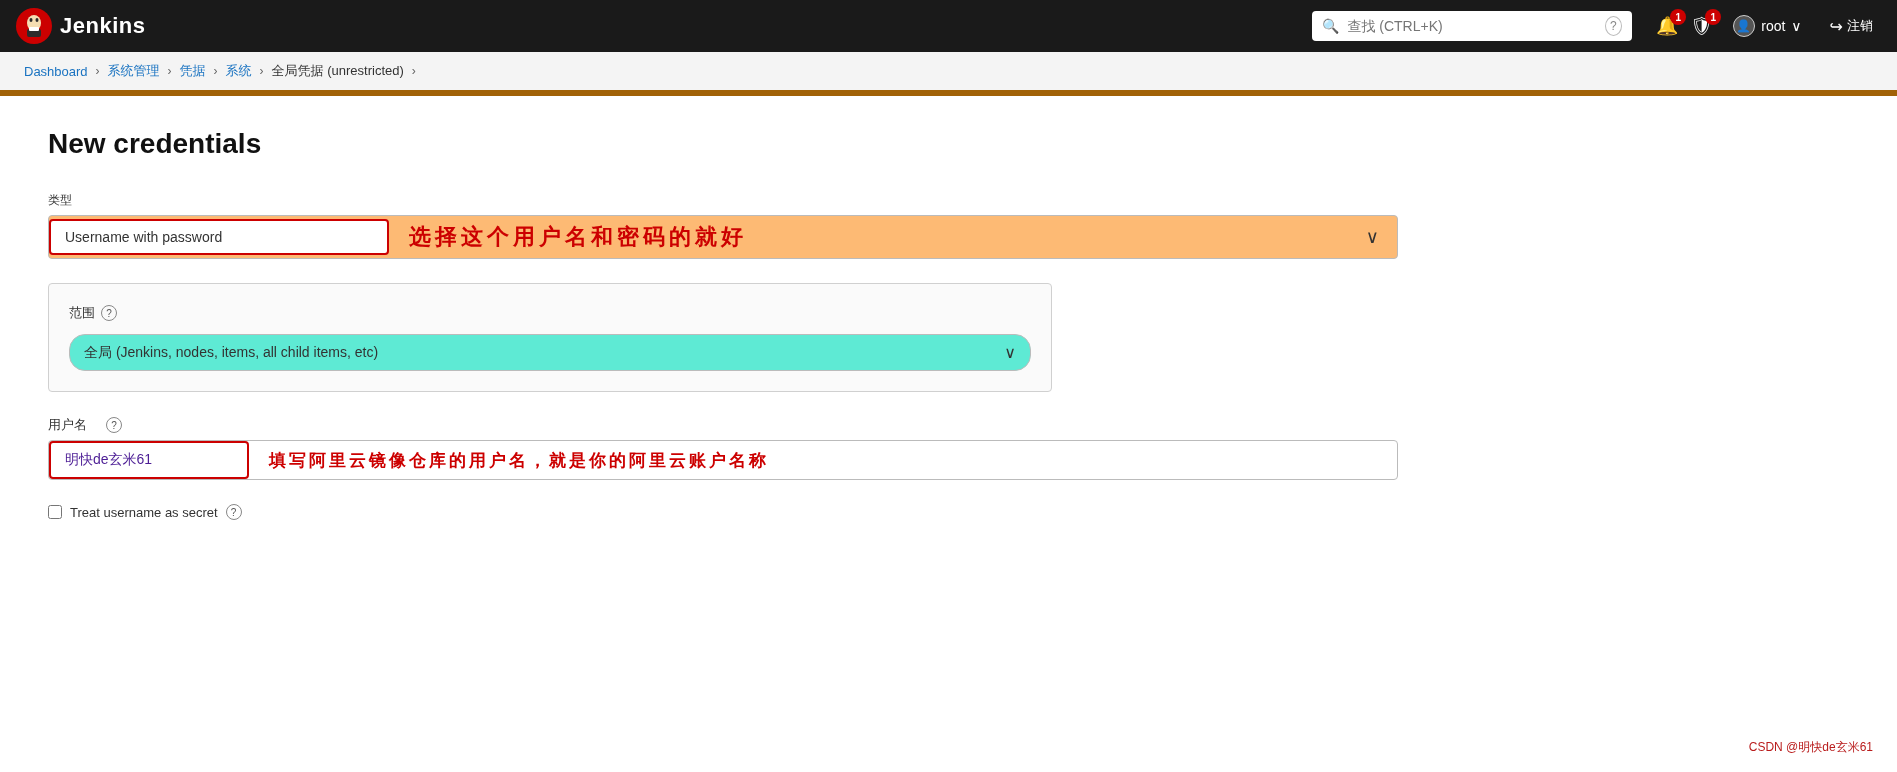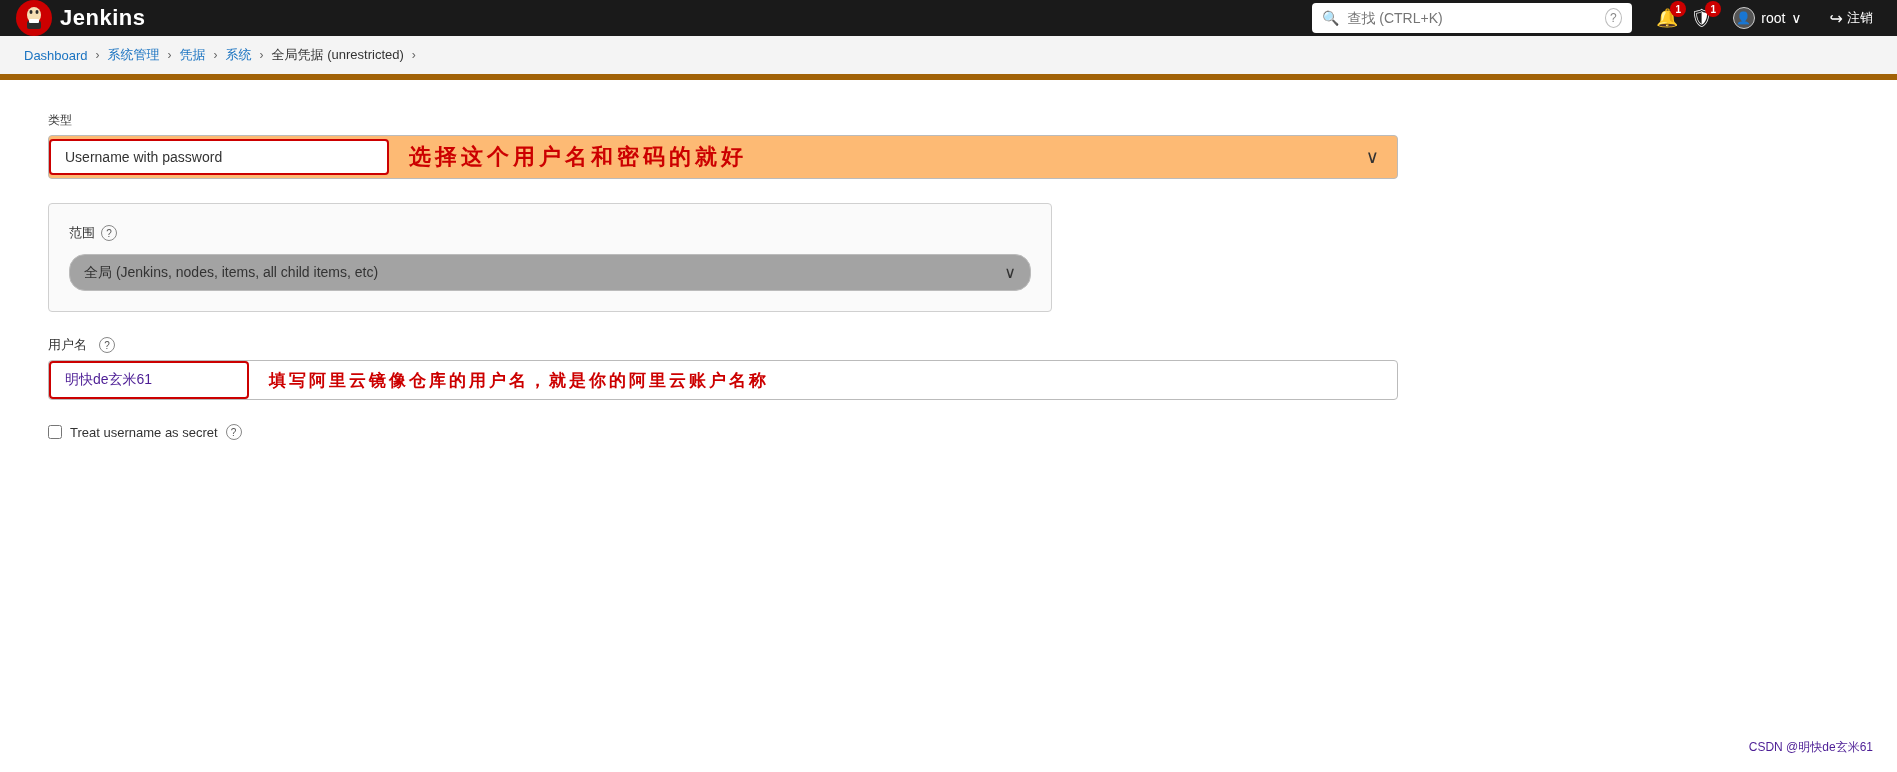--- a/index.html
+++ b/index.html
@@ -5,21 +5,21 @@
     * { box-sizing: border-box; margin: 0; padding: 0; }
     body { font-family: -apple-system, BlinkMacSystemFont, 'Segoe UI', sans-serif; background: #fff; font-size: 14px; color: #333; }
 
     
     .navbar {
       background: #1a1a1a;
       color: #fff;
       display: flex;
       align-items: center;
       padding: 0 16px;
-      height: 36px;
+      height: 52px;
       gap: 12px;
     }
     .navbar-brand {
       display: flex;
       align-items: center;
       gap: 8px;
       text-decoration: none;
       color: #fff;
     }
     .jenkins-logo {
@@ -194,21 +194,21 @@
       color: #555;
       font-size: 10px;
       cursor: pointer;
     }
 
     
     .username-section { margin-bottom: 24px; }
     .username-header {
       display: flex;
       align-items: center;
-      gap: 12px;
+      gap: 19px;
       font-size: 13px;
       color: #333;
       margin-bottom: 6px;
     }
 
     
     .checkbox-row {
       display: flex;
       align-items: center;
       gap: 8px;
@@ -221,21 +221,21 @@
       height: 14px;
       cursor: pointer;
     }
 
     
     .watermark {
       position: fixed;
       bottom: 16px;
       right: 24px;
       font-size: 12px;
-      color: #4c1d95;
+      color: #b91c1c;
     }
 
     .user-circle {
       width: 22px;
       height: 22px;
       border-radius: 50%;
       border: 1px solid #ccc;
       display: flex;
       align-items: center;
       justify-content: center;
@@ -310,41 +310,42 @@
   <a class="breadcrumb-item" href="#">凭据</a>
   <span class="breadcrumb-sep">›</span>
   <a class="breadcrumb-item" href="#">系统</a>
   <span class="breadcrumb-sep">›</span>
   <span class="breadcrumb-current">全局凭据 (unrestricted)</span>
   <span class="breadcrumb-sep">›</span>
 </div>
 
 <div class="main-content">
 
+  <h1 class="page-title">New credentials</h1>
 
   <div class="form-section">
     <label class="form-label">类型</label>
 
     <div style="display:flex; align-items:center; border:1px solid #bbb; border-radius:4px; background:#fdba74; width:calc(100vw - 160px); max-width:1350px;">
       <div style="border:2px solid #cc0000; border-radius:4px; padding:8px 14px; font-size:14px; color:#333; min-width:340px; background:#fff;">
         <span>Username with password</span>
       </div>
       <span style="flex:1; padding:6px 20px; color:#cc0000; font-size:22px; font-weight:bold; letter-spacing:4px;">选择这个用户名和密码的就好</span>
       <span style="padding:0 18px; font-size:18px; cursor:pointer; color:#333;">∨</span>
     </div>
   </div>
 
   <div class="scope-section">
     <div class="scope-header">
       <span>范围</span>
       <div class="help-icon">
         <span>?</span>
       </div>
     </div>
-    <div style="display:flex; align-items:center; border:1px solid #bbb; border-radius:16px; background:#a3a3a3; padding:8px 14px; cursor:pointer; width:100%;">
+    <div style="display:flex; align-items:center; border:1px solid #bbb; border-radius:16px; background:#5eead4; padding:8px 14px; cursor:pointer; width:100%;">
       <span style="flex:1; font-size:14px; color:#333;">全局 (Jenkins, nodes, items, all child items, etc)</span>
       <span style="font-size:16px; color:#333;">∨</span>
     </div>
   </div>
 
   <div class="username-section">
     <div class="username-header">
       <span>用户名</span>
       <div class="help-icon">
         <span>?</span>

